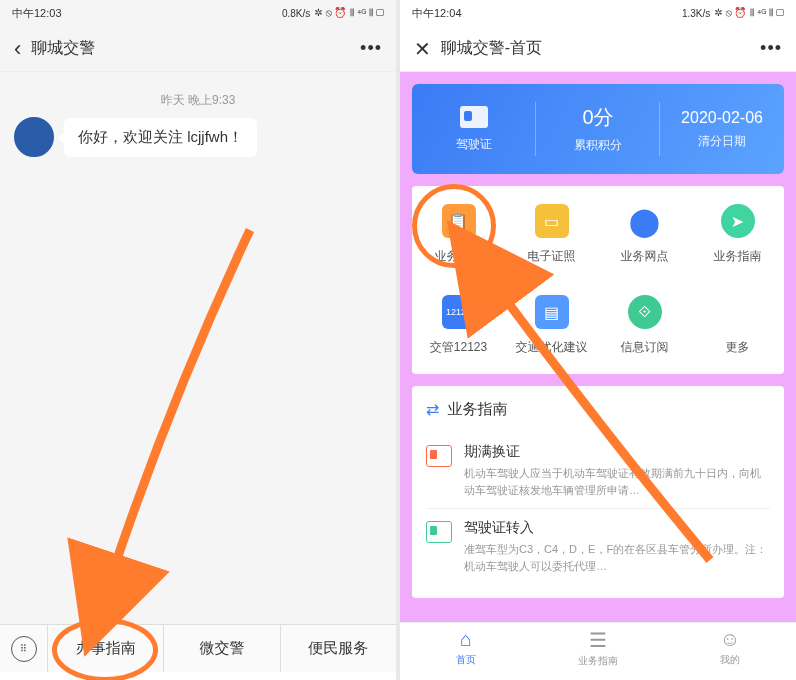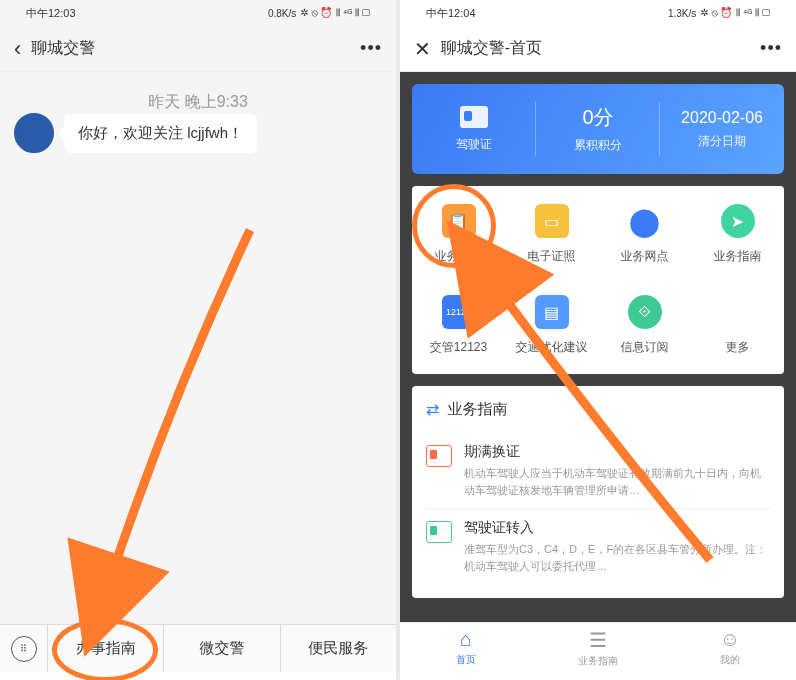--- a/index.html
+++ b/index.html
@@ -11,28 +11,28 @@
       display: flex;
       gap: 4px;
     }
     .screen {
       width: 396px;
       height: 680px;
       background: #f5f5f5;
       position: relative;
       overflow: hidden;
     }
-    .screen-right { background: #404040; }
+    .screen-right { background: #f0abfc; }
     
     .status-bar {
       height: 26px;
       background: #f5f5f5;
       display: flex;
       align-items: center;
-      padding: 0 26px;
+      padding: 0 12px;
       font-size: 11px;
       color: #333;
       gap: 16px;
     }
     .status-bar .time { font-weight: 500; }
     .status-bar .spacer { flex: 1; }
     .status-bar .right-icons { display: flex; align-items: flex-end; gap: 4px; font-size: 10px; }
     .screen-right .status-bar { background: #fff; }
     
     .header {
@@ -50,22 +50,22 @@
     .header .more { font-size: 18px; color: #333; letter-spacing: 1px; }
     
     .chat-area {
       padding: 20px 14px;
       height: 560px;
       background: #f5f5f5;
     }
     .timestamp {
       text-align: center;
       color: #999;
-      font-size: 16px;
-      margin-bottom: 0;
+      font-size: 12px;
+      margin-bottom: 8px;
     }
     .message-row {
       display: flex;
       align-items: center;
       gap: 10px;
     }
     .avatar {
       width: 40px;
       height: 40px;
       border-radius: 50%;

